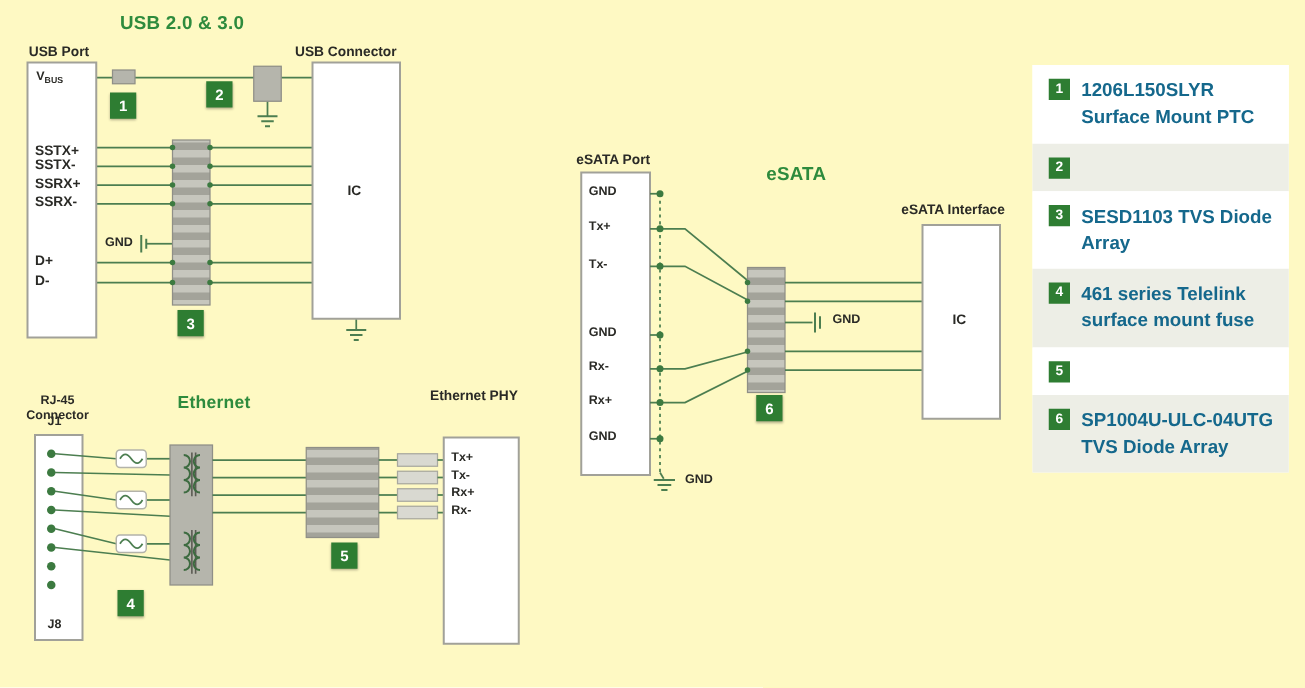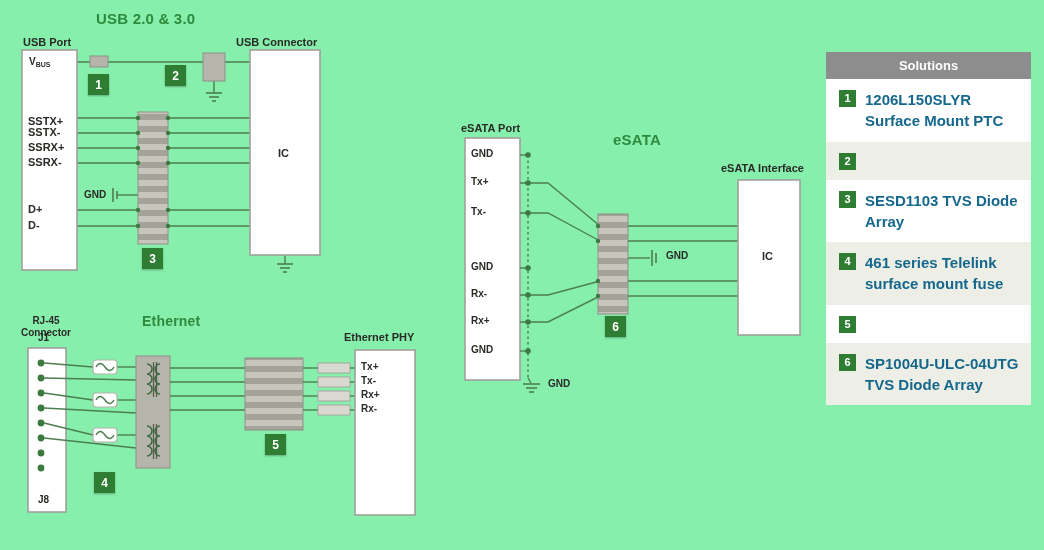--- a/index.html
+++ b/index.html
@@ -1,18 +1,18 @@
 <!DOCTYPE html>
 <html><head>
 <meta charset="utf-8">
 <style>
   * { margin:0; padding:0; box-sizing:border-box; }
   html,body { background:#ffffff; }
   body { font-family:"Liberation Sans", sans-serif; }
-  .stage { position:relative; width:1044px; height:550px; background:#86efac; overflow:hidden; }
+  .stage { position:relative; width:1044px; height:550px; background:#fef9c3; overflow:hidden; }
 
   svg.wires-svg { position:absolute; left:0; top:0; }
   .wire  { stroke:#4c7e50; stroke-width:1.4; fill:none; }
   .dashed{ stroke-dasharray:2.5,3; }
   .sym   { stroke:#4c7e50; stroke-width:1.6; }
   .box   { fill:#ffffff; stroke:#a1a199; stroke-width:1.6; }
   .comp  { fill:#b5b5ac; stroke:#8f8f87; stroke-width:1; }
   .fuse  { fill:#ffffff; stroke:#b3b3aa; stroke-width:1.2; }
   .coil  { stroke:#3d6b40; stroke-width:1.6; fill:none; }
   .core  { stroke:#5b5b54; stroke-width:1.3; }
@@ -221,21 +221,21 @@
 
   <div class="badge" style="left:88px;top:74px;">1</div>
   <div class="badge" style="left:165px;top:65px;">2</div>
   <div class="badge" style="left:142px;top:248px;">3</div>
 
   <div class="title" style="left:142px;top:313px;font-size:14px;">Ethernet</div>
   <div class="lbl small center" style="left:14px;top:315px;width:64px;">RJ-45</div>
   <div class="lbl small center" style="left:14px;top:327px;width:64px;">Connector</div>
   <div class="lbl small" style="left:38px;top:332px;">J1</div>
   <div class="lbl small" style="left:38px;top:494px;">J8</div>
-  <div class="lbl" style="left:344px;top:331px;">Ethernet PHY</div>
+  <div class="lbl" style="left:344px;top:311px;">Ethernet PHY</div>
   <div class="lbl small" style="left:361px;top:361px;">Tx+</div>
   <div class="lbl small" style="left:361px;top:375px;">Tx-</div>
   <div class="lbl small" style="left:361px;top:389px;">Rx+</div>
   <div class="lbl small" style="left:361px;top:403px;">Rx-</div>
 
   <div class="badge" style="left:94px;top:472px;">4</div>
   <div class="badge" style="left:265px;top:434px;">5</div>
 
   <div class="lbl" style="left:461px;top:122px;">eSATA Port</div>
   <div class="lbl small" style="left:471px;top:148px;">GND</div>
@@ -247,21 +247,20 @@
   <div class="lbl small" style="left:471px;top:344px;">GND</div>
   <div class="title" style="left:613px;top:131px;">eSATA</div>
   <div class="lbl" style="left:721px;top:162px;">eSATA Interface</div>
   <div class="lbl" style="left:762px;top:250px;">IC</div>
   <div class="lbl small" style="left:666px;top:250px;">GND</div>
   <div class="lbl small" style="left:548px;top:378px;">GND</div>
 
   <div class="badge" style="left:605px;top:316px;">6</div>
 
   <aside class="sidebar">
-    <div class="sidebar-header">Solutions</div>
     <div class="sidebar-items">
       <div class="sidebar-item">
         <span class="num-badge">1</span>
         <span class="item-label">1206L150SLYR Surface Mount PTC</span>
       </div>
       <div class="sidebar-item">
         <span class="num-badge">2</span>
       </div>
       <div class="sidebar-item">
         <span class="num-badge">3</span>

